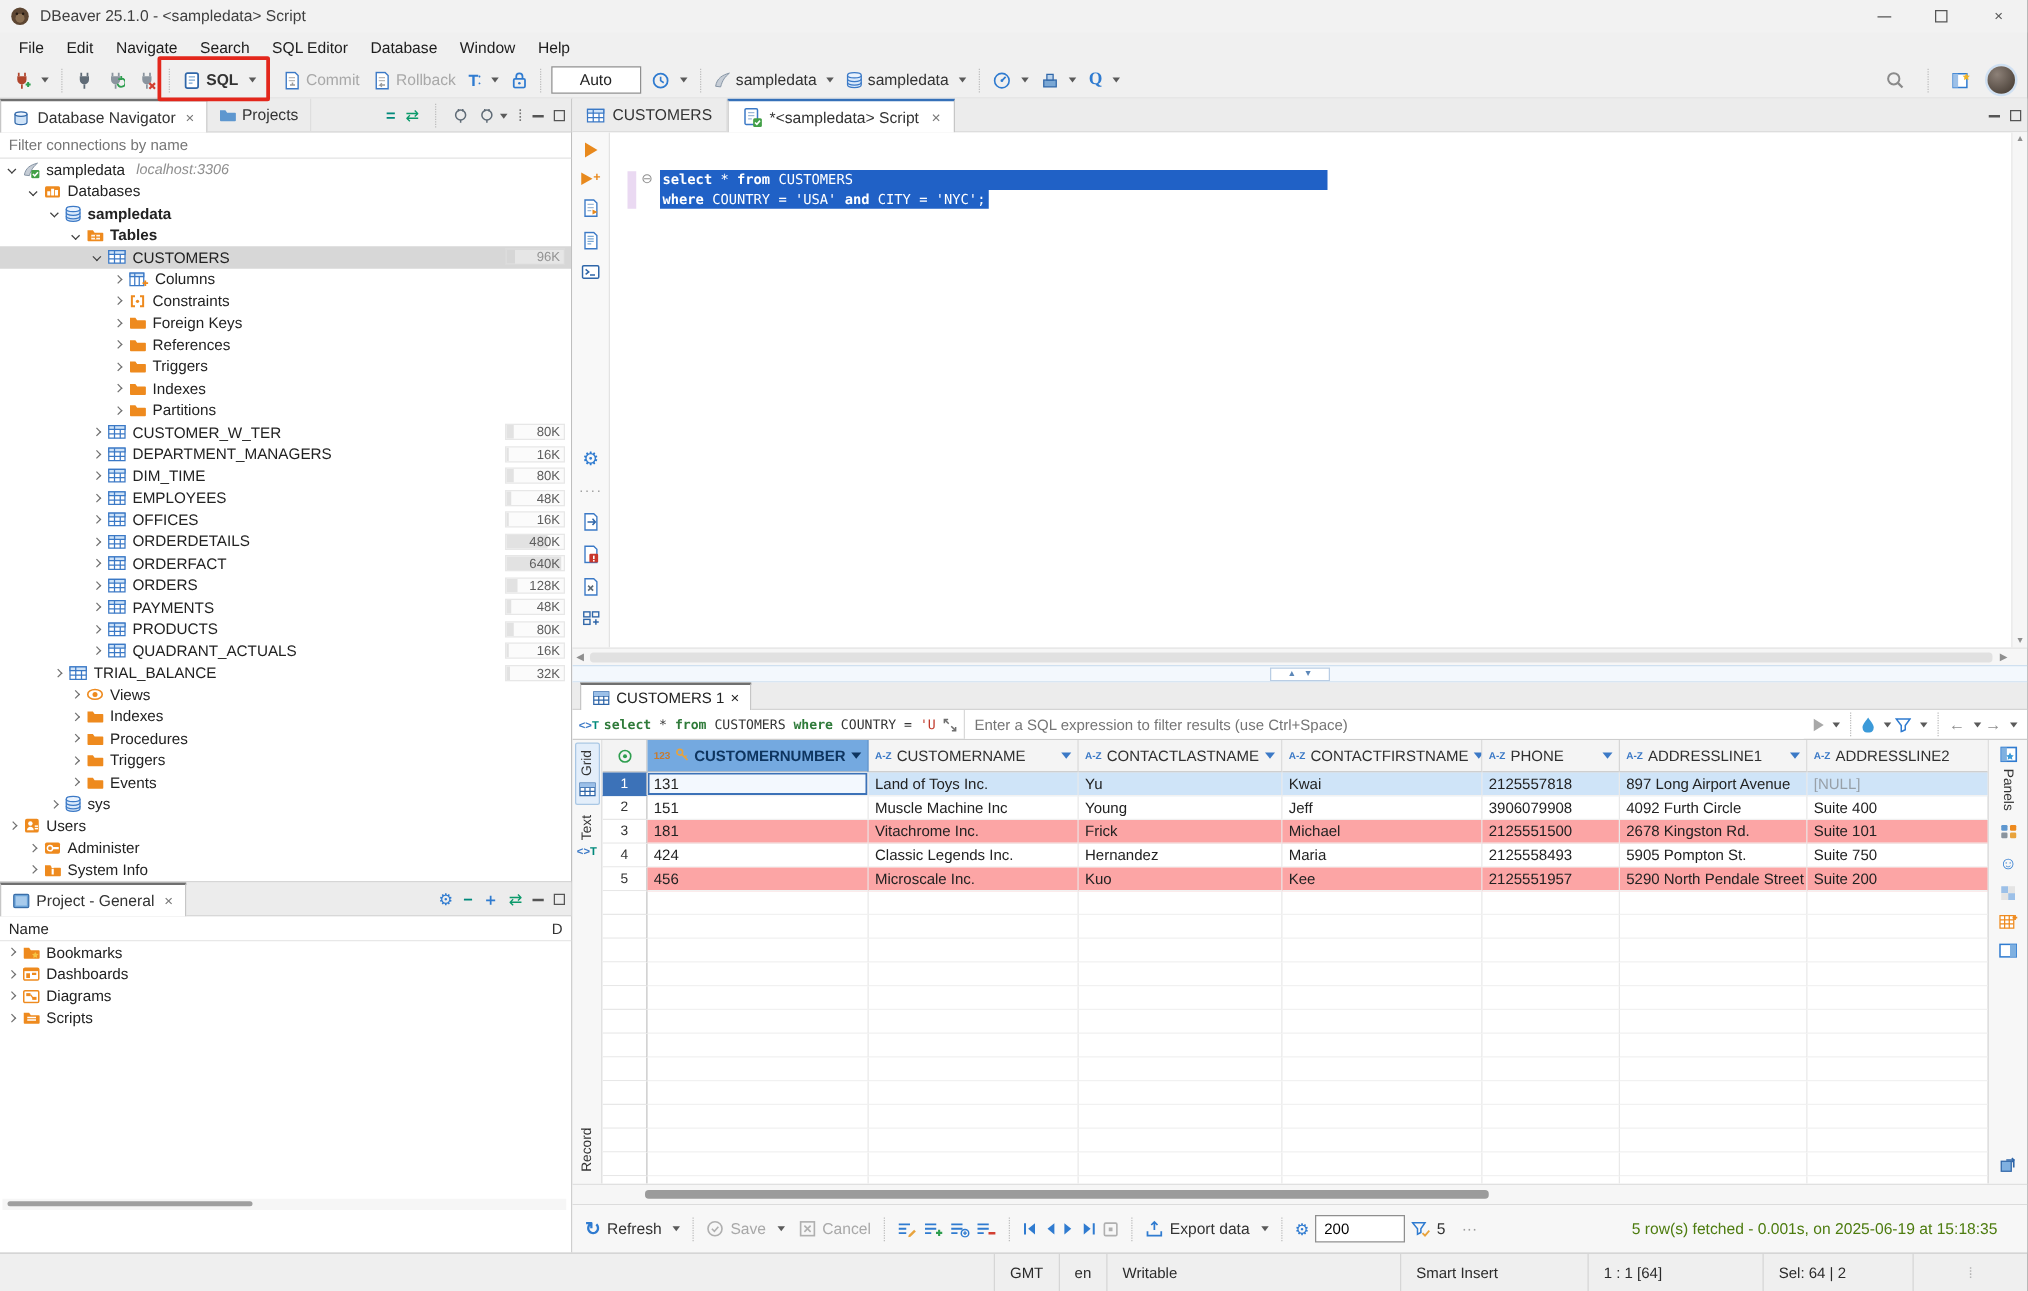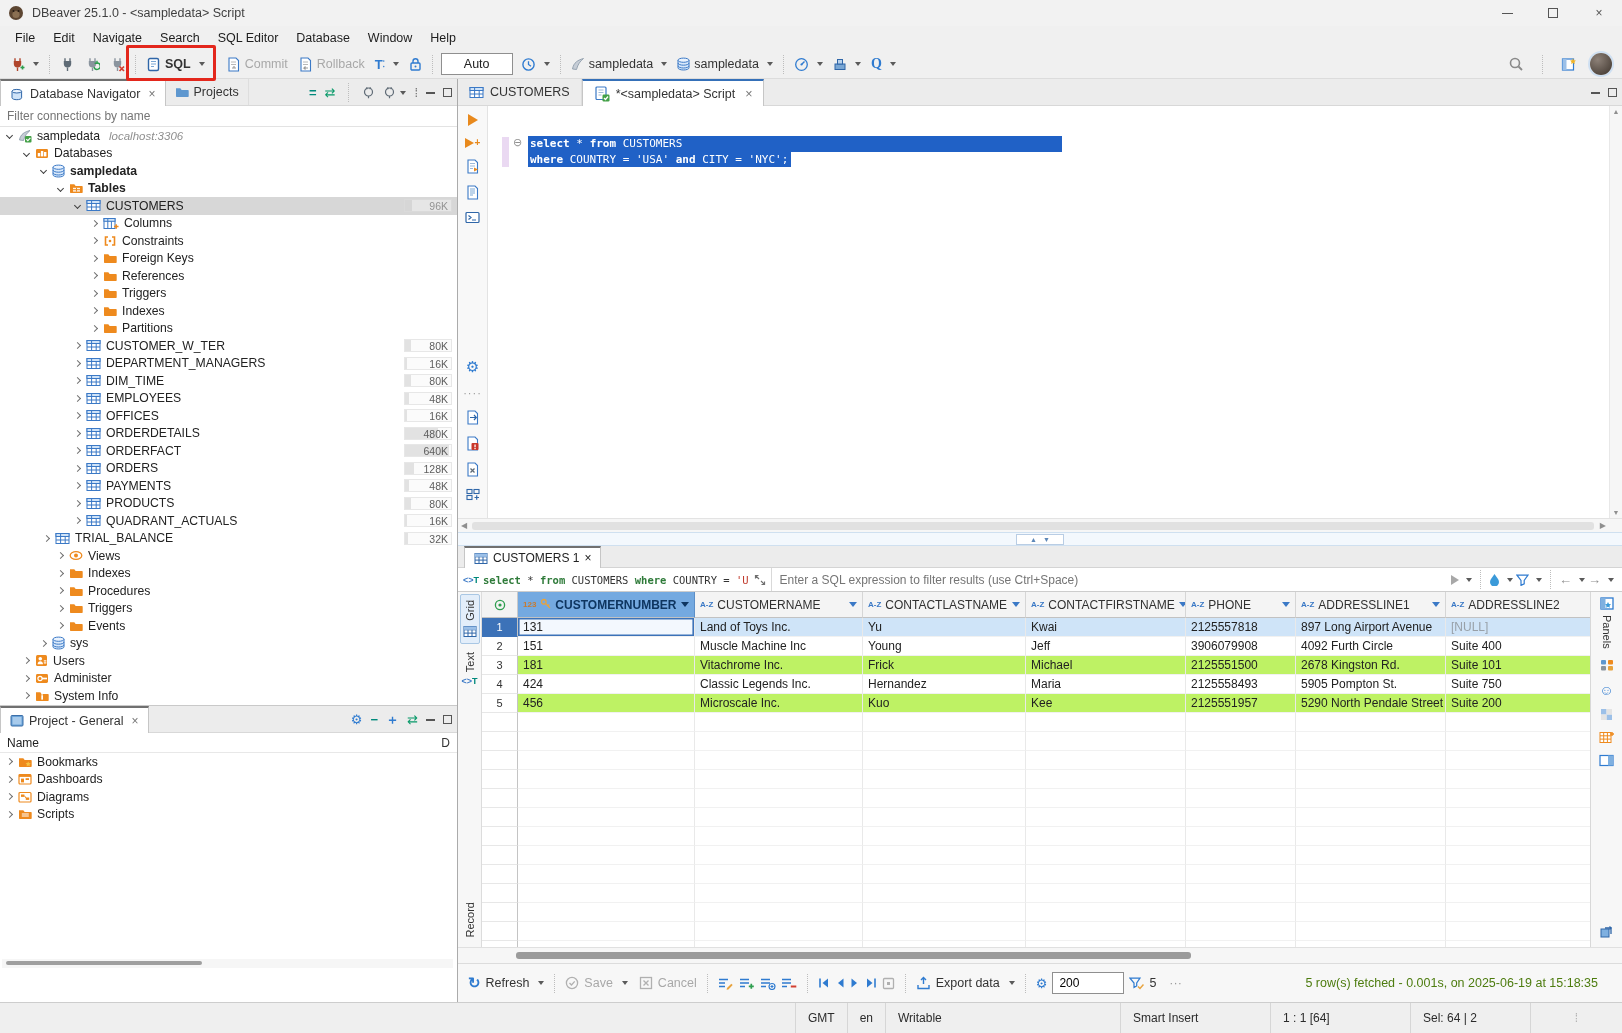--- a/index.html
+++ b/index.html
@@ -106,21 +106,21 @@
 .ghc .nm{font-size:12px;color:#303030;white-space:nowrap}
 .ghc .hdd{margin-left:auto;width:0;height:0;border-left:4px solid transparent;border-right:4px solid transparent;border-top:5px solid #3b79c6;flex:none}
 .ghc.selh{background:#74a9e0;border-right-color:#5d8fc7}
 .ghc.selh .nm{color:#0e3560;font-weight:bold}
 .ghc.selh .hdd{border-top-color:#0e3560}
 .gr{display:flex;height:19px}
 .gut{width:36px;flex:none;background:#fff;border-right:1px solid #c4c4c4;border-bottom:1px solid #e7e7e7;display:flex;align-items:center;justify-content:center;font-size:11px;color:#333}
 .gr.cursel .gut{background:#3c72b8;color:#fff;border-bottom-color:#3c72b8}
 .gc{flex:none;display:flex;align-items:center;padding:0 5px;border-right:1px solid #e9e9e9;border-bottom:1px solid #f1f1f1;font-size:12px;white-space:nowrap;overflow:hidden}
 .gr.r-sel .gc{background:#cfe4f8}
-.gr.r-alt .gc{background:#bef264}
+.gr.r-alt .gc{background:#fca5a5}
 .gc.fc{background:#f3f8fe !important;box-shadow:inset 0 0 0 1.6px #3c72b8}
 .gc .null{color:#98a0a8}
 #panels-strip{width:32px;background:#f7f7f7;border-left:1px solid #d8d8d8;display:flex;flex-direction:column;align-items:center;padding:4px 0;flex:none}
 #panels-strip .vt{writing-mode:vertical-rl;font-size:11px;color:#333;margin:4px 0 10px}
 #panels-strip .pi{margin-bottom:10px}
 #panels-strip .bottom{margin-top:auto;margin-bottom:4px}
 .grid-hscroll{position:relative;height:16px;background:#f6f6f6;border-top:1px solid #e0e0e0}
 .grid-hscroll .thumb{position:absolute;left:58px;width:58%;top:4px;height:7px;background:#9b9b9b;border-radius:3px}
 
 #rs-toolbar{height:39px;background:#f7f7f7;border-top:1px solid #dcdcdc;display:flex;align-items:center;padding:0 10px;gap:5px;font-size:12.5px;color:#333}
@@ -777,21 +777,21 @@
           <span class="chev r"></span>
           <span class="ti">
             <svg width="13" height="14" viewBox="0 0 13 14" xmlns="http://www.w3.org/2000/svg">
               <path d="M1 3.2v7.6c0 1.3 2.5 2.2 5.5 2.2s5.5-.9 5.5-2.2V3.2" fill="#d9e9fb" stroke="#3b79c6"></path>
               <ellipse cx="6.5" cy="3.2" rx="5.5" ry="2.1" fill="#eaf3fe" stroke="#3b79c6"></ellipse>
               <path d="M1 6c0 1.3 2.5 2.2 5.5 2.2S12 7.3 12 6M1 8.8c0 1.3 2.5 2.2 5.5 2.2s5.5-.9 5.5-2.2" fill="none" stroke="#3b79c6"></path>
             </svg>
           </span>
           <span class="tlabel">sys</span>
         </div>
-        <div class="trow" style="padding-left: 24px;">
+        <div class="trow" style="padding-left: 8px;">
           <span class="chev r"></span>
           <span class="ti">
             <svg width="13" height="13" viewBox="0 0 13 13" xmlns="http://www.w3.org/2000/svg">
               <rect x="1" y="1" width="11" height="11" rx="1.5" fill="#ee8a1e"></rect>
               <circle cx="5.3" cy="4.8" r="1.8" fill="#fff"></circle>
               <path d="M2.6 10.2c0-1.9 1.2-2.9 2.7-2.9s2.7 1 2.7 2.9Z" fill="#fff"></path>
               <rect x="8.8" y="6.3" width="2.6" height="1.2" fill="#fff"></rect>
               <rect x="8.8" y="8.3" width="2.6" height="1.2" fill="#fff"></rect>
             </svg>
           </span>

